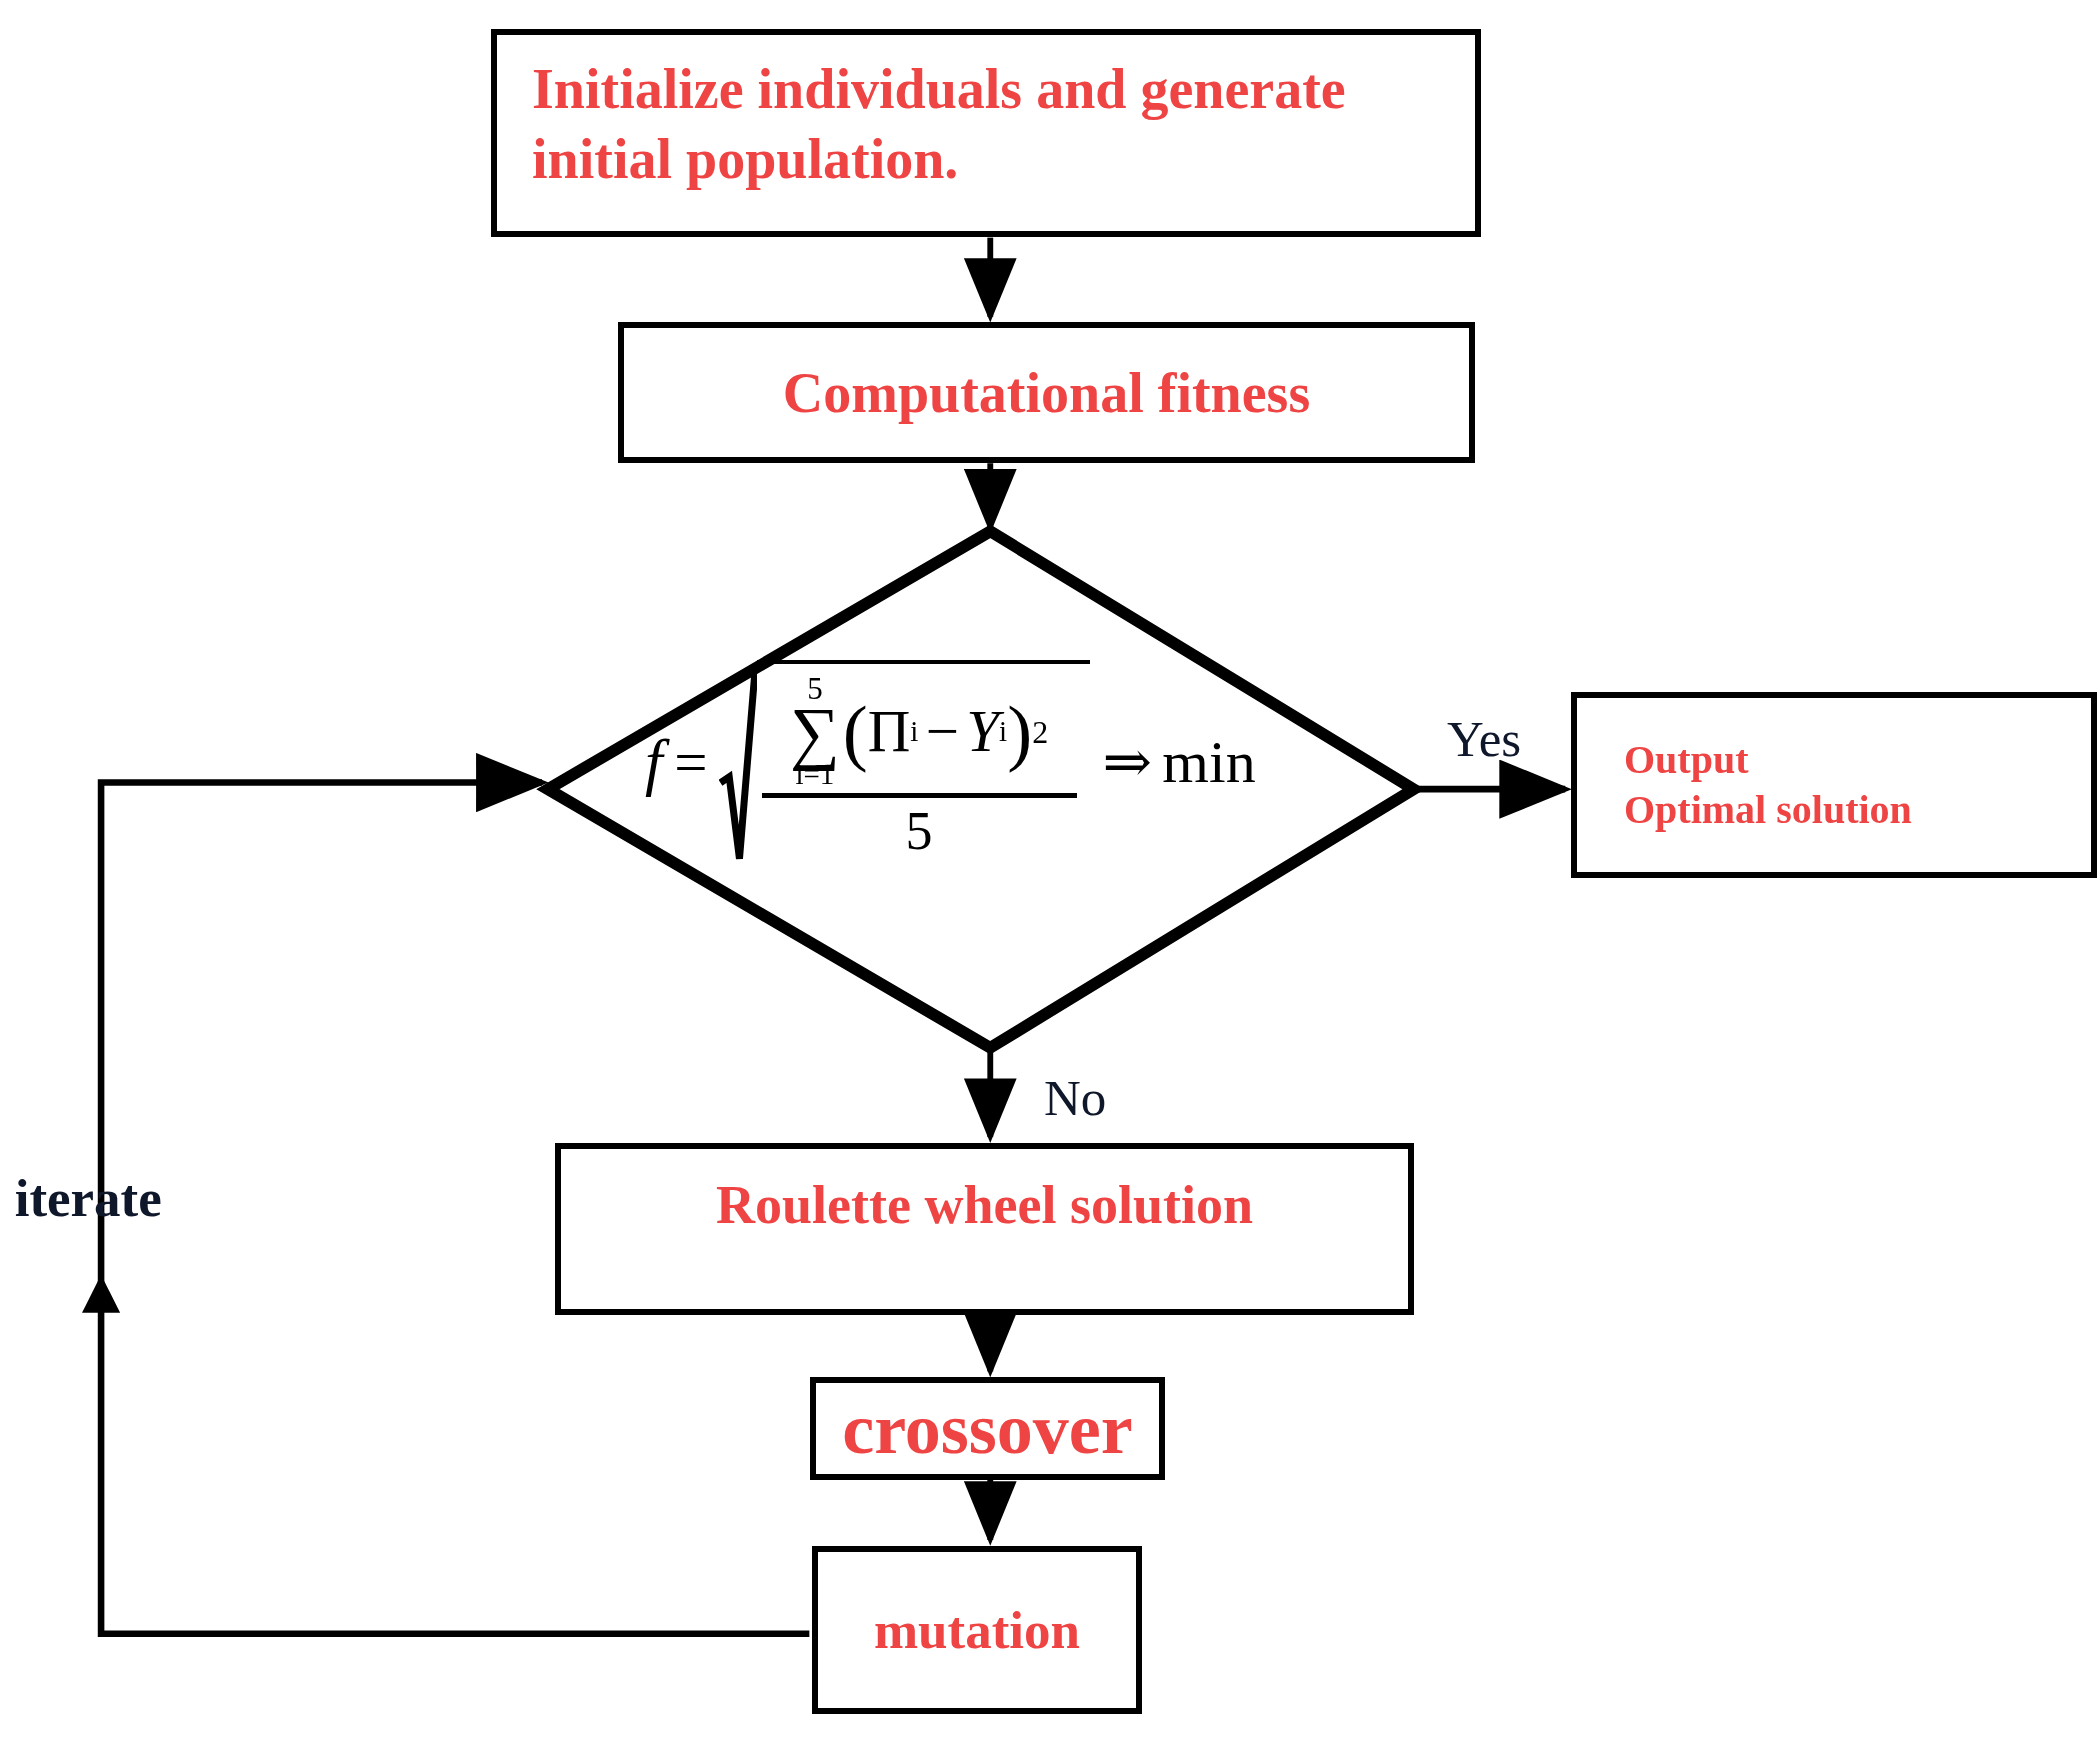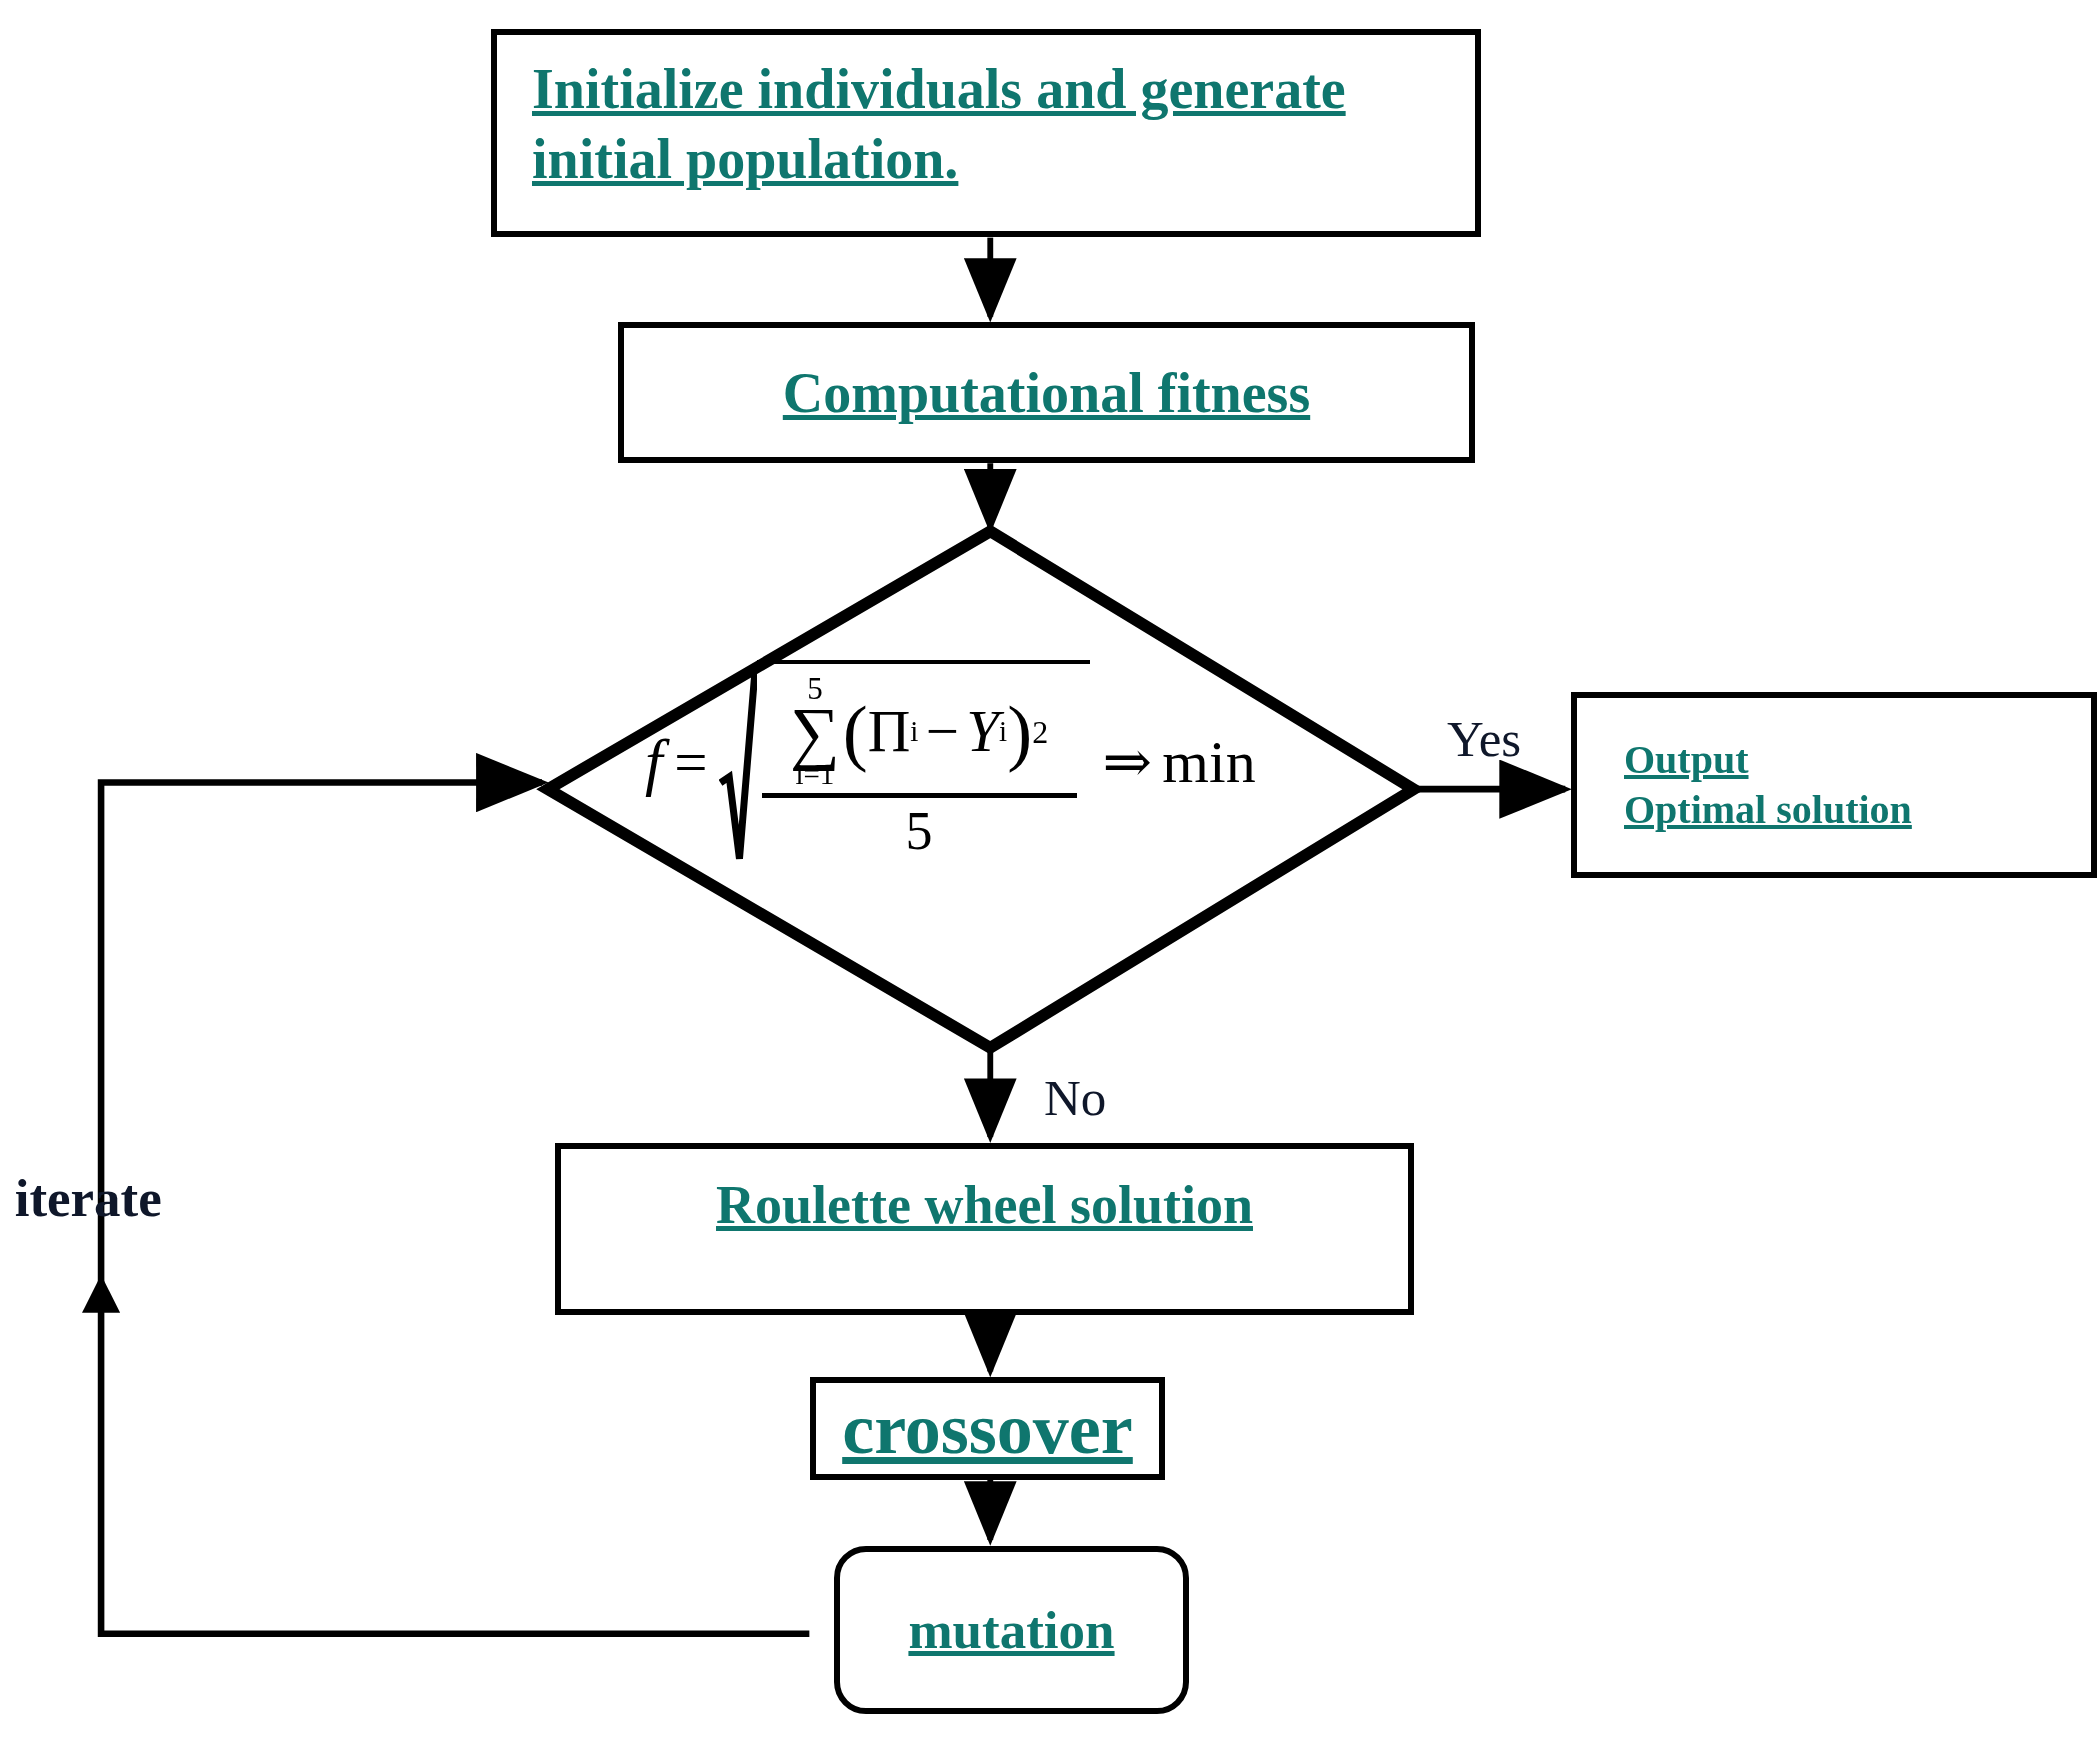--- a/index.html
+++ b/index.html
@@ -27,24 +27,23 @@
     box-sizing: border-box;
     background: #ffffff;
     border: 6.6px solid #000000;
     display: flex;
     align-items: center;
     justify-content: center;
     text-align: center;
   }
   .node-text {
     font-weight: bold;
-    color: #0f766e;
+    color: #ef4444;
     line-height: 1.25;
     white-space: pre-line;
-    text-decoration: underline;
   }
 
   
   #box-init {
     left: 491px; top: 29px; width: 990px; height: 208px;
     justify-content: flex-start;
     align-items: flex-start;
     padding: 19px 0 0 35px;
   }
   #box-init .node-text {
@@ -76,21 +75,21 @@
     padding-top: 23.4px;
   }
   #box-roulette .node-text { font-size: 54px; }
 
   #box-crossover {
     left: 810px; top: 1377px; width: 355px; height: 103px;
   }
   #box-crossover .node-text { font-size: 72px; }
 
   #box-mutation {
-    left: 834px; top: 1546px; width: 355px; height: 168px; border-radius: 32px;
+    left: 812px; top: 1546px; width: 330px; height: 168px;
   }
   #box-mutation .node-text { font-size: 53px; }
 
   
   .edge-label {
     position: absolute;
     color: #0f172a;
     font-size: 51px;
     line-height: 1;
     white-space: nowrap;

